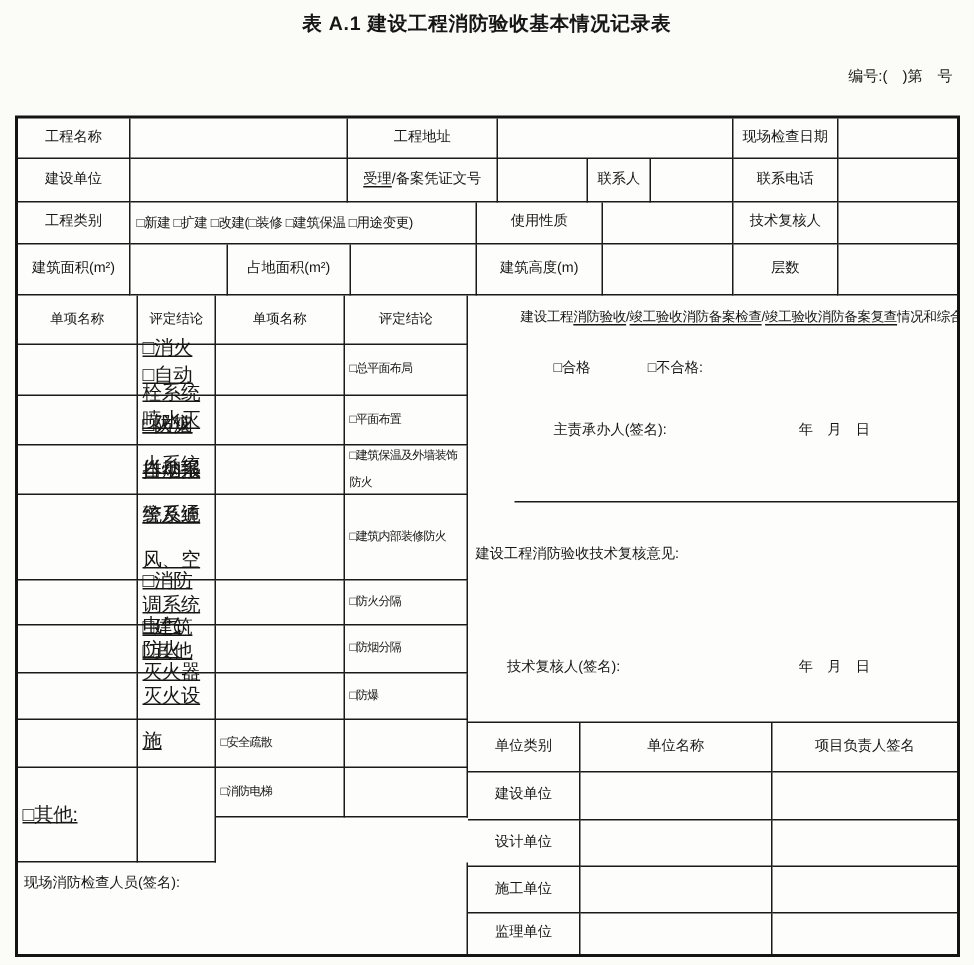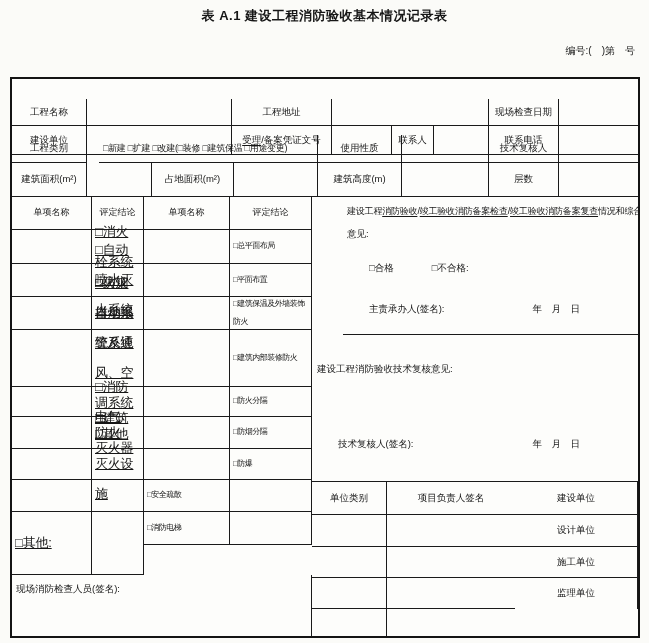--- a/index.html
+++ b/index.html
@@ -2,29 +2,29 @@
 <html><head>
 <meta charset="utf-8">
 <style>
   html,body{margin:0;padding:0;}
   body{width:649px;height:643px;background:#f6f6f3;font-family:"Liberation Sans","DejaVu Sans",sans-serif;color:#161616;position:relative;overflow:hidden;}
   .sheet{position:absolute;inset:0;background:#fbfbf8;}
   .title{position:absolute;top:7px;left:0;right:0;text-align:center;font-size:13px;font-weight:bold;letter-spacing:0.5px;}
   .docno{position:absolute;top:44px;right:14px;font-size:10px;}
   .tbl{position:absolute;left:10px;top:77px;width:630px;height:561px;border:2px solid #141414;box-sizing:border-box;background:#fdfdfb;}
   .tbl *{box-sizing:border-box;}
-  .gridA{position:absolute;left:0;top:0;width:100%;height:56px;display:grid;grid-template-columns:75px 145px 100px 60px 42px 55px 70px 1fr;grid-template-rows:27px 1fr;margin-top:20px;}
+  .gridA{position:absolute;left:0;top:0;width:100%;height:56px;display:grid;grid-template-columns:75px 145px 100px 60px 42px 55px 70px 1fr;grid-template-rows:27px 1fr;}
   .gridB{position:absolute;left:0;top:56px;width:100%;height:62px;display:grid;grid-template-columns:75px 65px 82px 84px 84px 87px 70px 1fr;grid-template-rows:28px 1fr;}
   .chk{position:absolute;left:0;top:118px;width:300px;height:439px;display:grid;grid-template-columns:80px 52px 86px 1fr;grid-template-rows:33px 34px 33px 33px 57px 30px 32px 31px 32px 33px 30px 1fr;}
   .rightblk{position:absolute;left:300px;top:118px;width:326px;height:439px;display:flex;flex-direction:column;}
   .c{border-right:1px solid #1a1a1a;border-bottom:1px solid #1a1a1a;display:flex;align-items:center;justify-content:center;font-size:9.5px;padding:0 2px;text-align:center;line-height:1.3;}
   .nr{border-right:none;}
   .nb{border-bottom:none;}
   .lft{justify-content:flex-start;text-align:left;padding-left:4px;}
-  .opt{font-size:9px;letter-spacing:-0.3px;white-space:nowrap;overflow:hidden;margin-left:12px;}
+  .opt{font-size:9px;letter-spacing:-0.3px;white-space:nowrap;overflow:hidden;}
   .hd{font-size:9px;}
   .i{justify-content:flex-start;text-align:left;padding-left:3px;line-height:2.3;}
   .s1{font-size:8px;letter-spacing:-0.5px;}
   .s3{font-size:13px;letter-spacing:-0.2px;text-decoration:underline;}
   .rs2{grid-row:span 2;}
   .sig{grid-column:1 / -1;align-items:flex-start;justify-content:flex-start;padding:8px 4px;font-size:9.5px;}
   .sec1{height:138px;border-bottom:1px solid #1a1a1a;font-size:9.5px;padding-top:8px;margin-left:31px;}
   .sec2{height:147px;border-bottom:1px solid #1a1a1a;font-size:9.5px;padding-top:28px;}
   .rl1{padding-left:4px;font-size:9px;letter-spacing:-0.2px;white-space:nowrap;overflow:hidden;}
   .rl2{padding-left:4px;margin-top:10px;}
@@ -136,41 +136,41 @@
       <div class="c i s1">□消防电梯</div>
       <div class="c"></div>
 
       <div class="c sig nb">现场消防检查人员(签名):</div>
     </div>
 
     <div class="rightblk">
 
       <div class="sec1">
         <div class="rl1"><span>建设工程</span><span class="u">消防验收</span><span>/</span><span class="u">竣工验收消防备案检查</span><span>/</span><span class="u">竣工验收消防备案复查</span><span>情况和综合评定</span></div>
-        <div class="rl2">意见:</div>
         <div class="passfail">
           <span>□合格</span>
           <span>□不合格:</span>
         </div>
         <div class="signrow">
           <span>主责承办人(签名):</span>
           <span class="date">年　月　日</span>
         </div>
       </div>
 
       <div class="sec2">
         <div class="ttl2">建设工程消防验收技术复核意见:</div>
         <div class="signrow">
           <span>技术复核人(签名):</span>
           <span class="date">年　月　日</span>
         </div>
       </div>
 
       <div class="units">
         <div class="c">单位类别</div>
+        <div class="c">单位名称</div>
         <div class="c nr">项目负责人签名</div>
 
         <div class="c">建设单位</div>
         <div class="c"></div>
         <div class="c nr"></div>
 
         <div class="c">设计单位</div>
         <div class="c"></div>
         <div class="c nr"></div>
 

